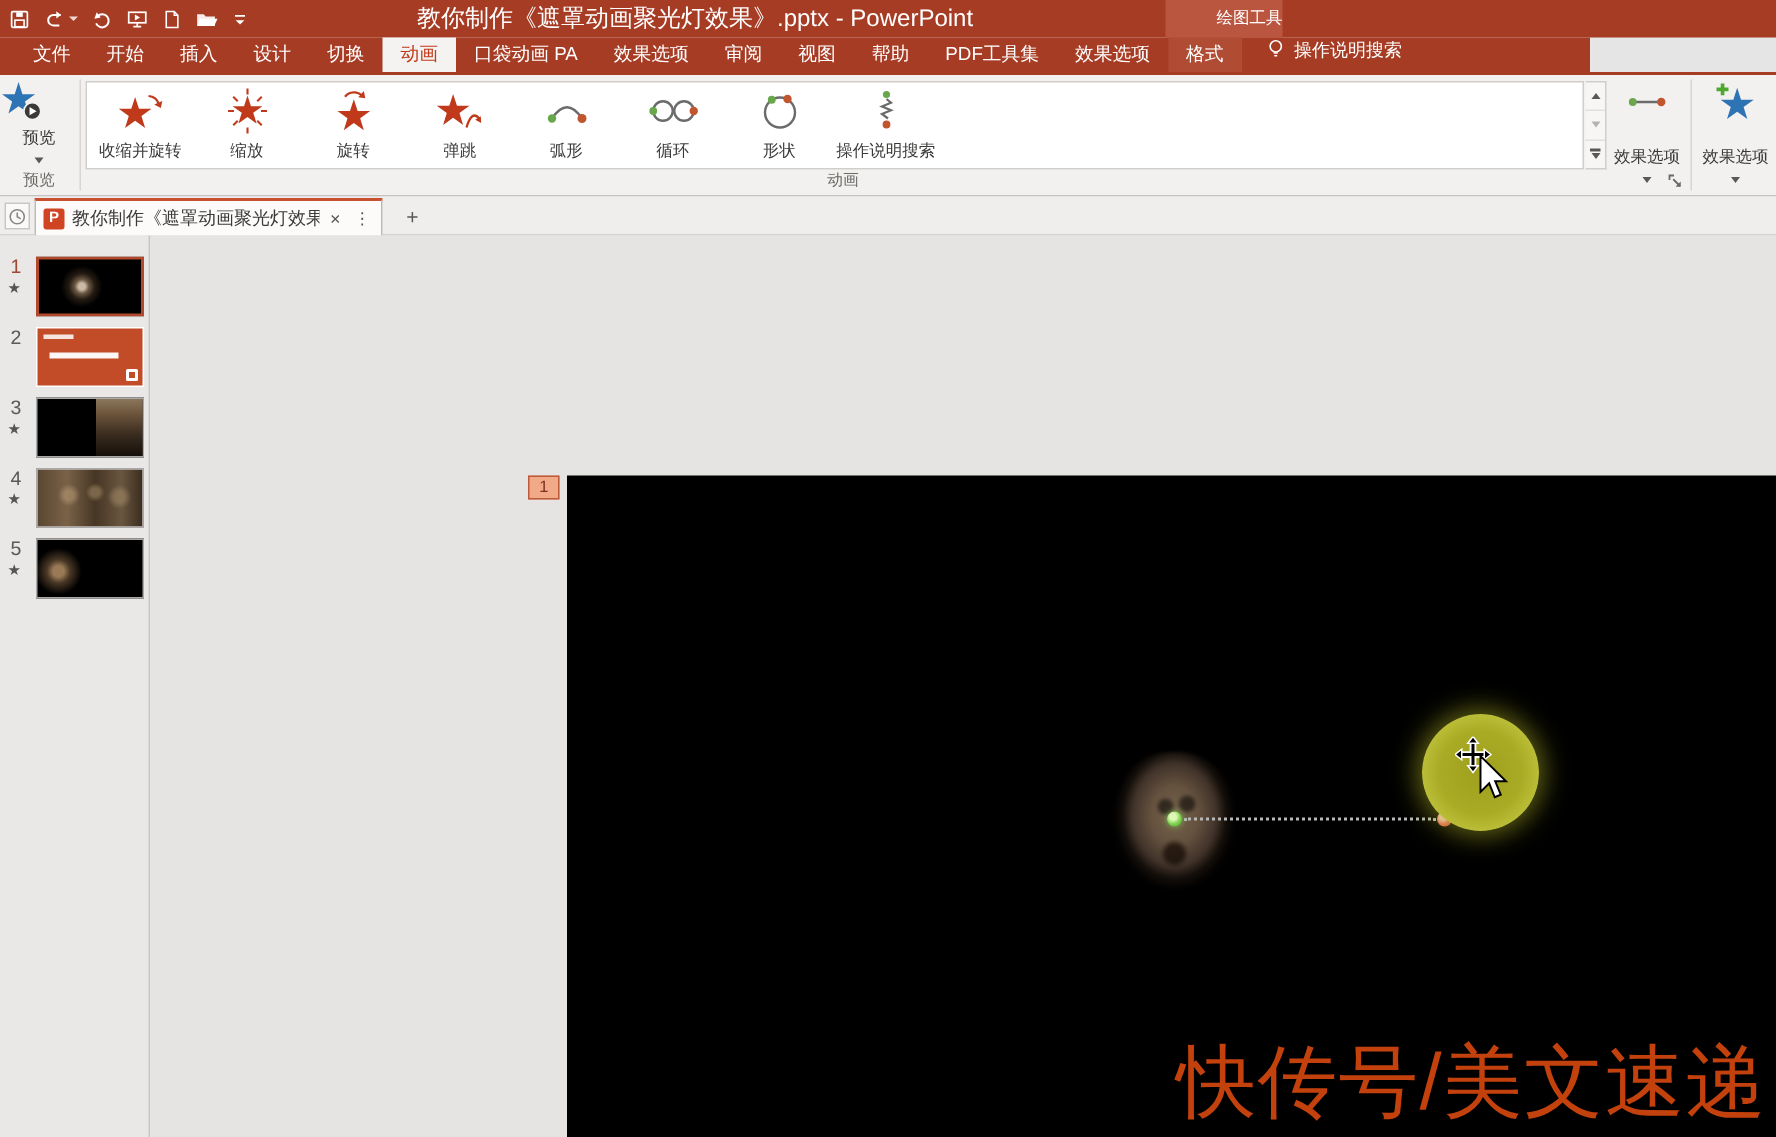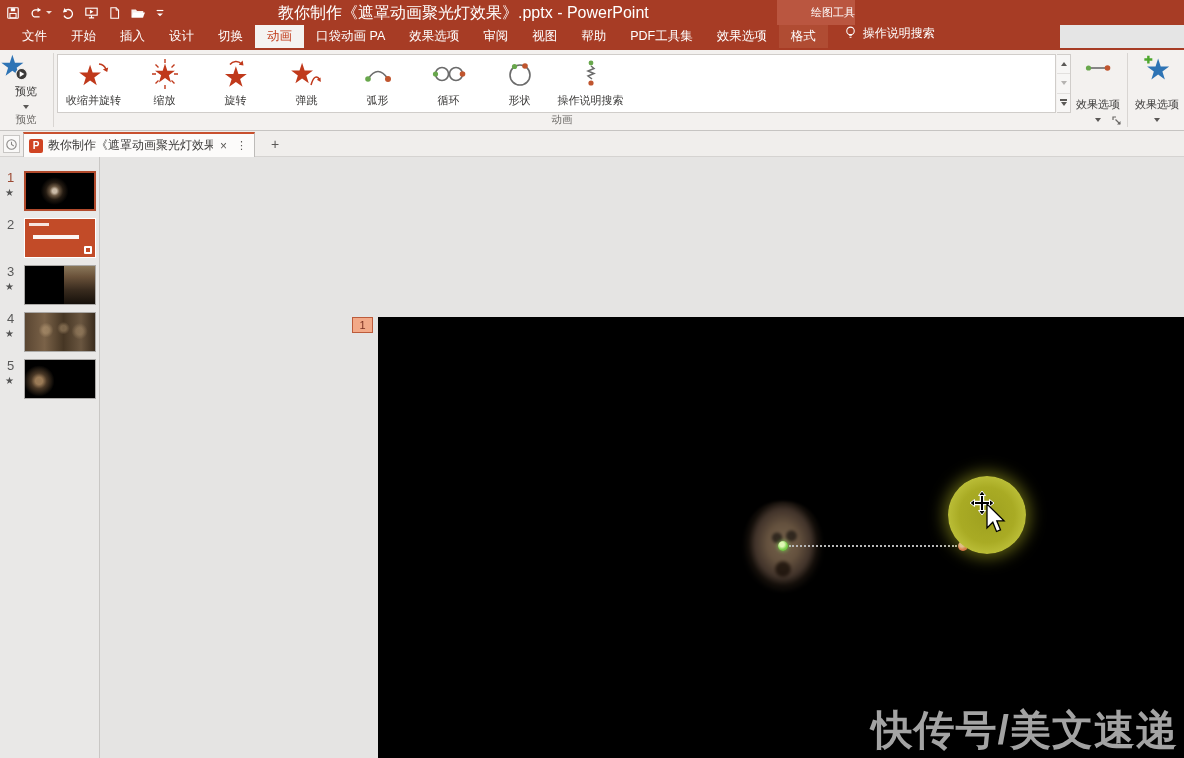--- a/index.html
+++ b/index.html
@@ -95,21 +95,21 @@
         radial-gradient(ellipse 70% 75% at 50% 50%, rgba(45,34,22,.5) 0%, transparent 75%); }
   .mpath { position:absolute; left:411px; top:228px; width:168px; height:0; border-top:2px dotted #B8B8B8; }
   .dot-start { position:absolute; left:400px; top:224px; width:10px; height:10px; border-radius:50%;
       background:radial-gradient(circle at 40% 35%, #dff7b5 0 25%, #7fd34f 55%, #4f9e2c 100%); box-shadow:0 0 4px rgba(120,220,80,.8); }
   .dot-end { position:absolute; left:580px; top:224px; width:10px; height:10px; border-radius:50%;
       background:radial-gradient(circle at 40% 35%, #fbc9bd 0 25%, #ee7160 55%, #c94b3a 100%); }
   .spotlight { position:absolute; left:570px; top:159px; width:78px; height:78px; border-radius:50%;
       background:radial-gradient(circle, #9EA01F 0%, #A9AB24 50%, #BFC23C 76%, rgba(150,152,30,.45) 90%, rgba(90,92,15,0) 100%);
       box-shadow:0 0 16px 4px rgba(170,172,35,.55); filter:blur(.4px); }
   .cursor { position:absolute; left:592px; top:174px; }
-  .watermark { position:absolute; right:6px; bottom:0px; color:#a3a3a3; font-weight:bold; font-size:41px; letter-spacing:1px; white-space:nowrap; }
+  .watermark { position:absolute; right:6px; bottom:0px; color:#c2410c; font-weight:normal; font-size:53px; letter-spacing:1px; white-space:nowrap; }
 
   svg { display:block; }
 </style>
 </head>
 <body>
 
 <div class="titlebar">
   <div class="qat">
     <span class="qbtn">
       <svg width="14" height="14" viewBox="0 0 16 16">

